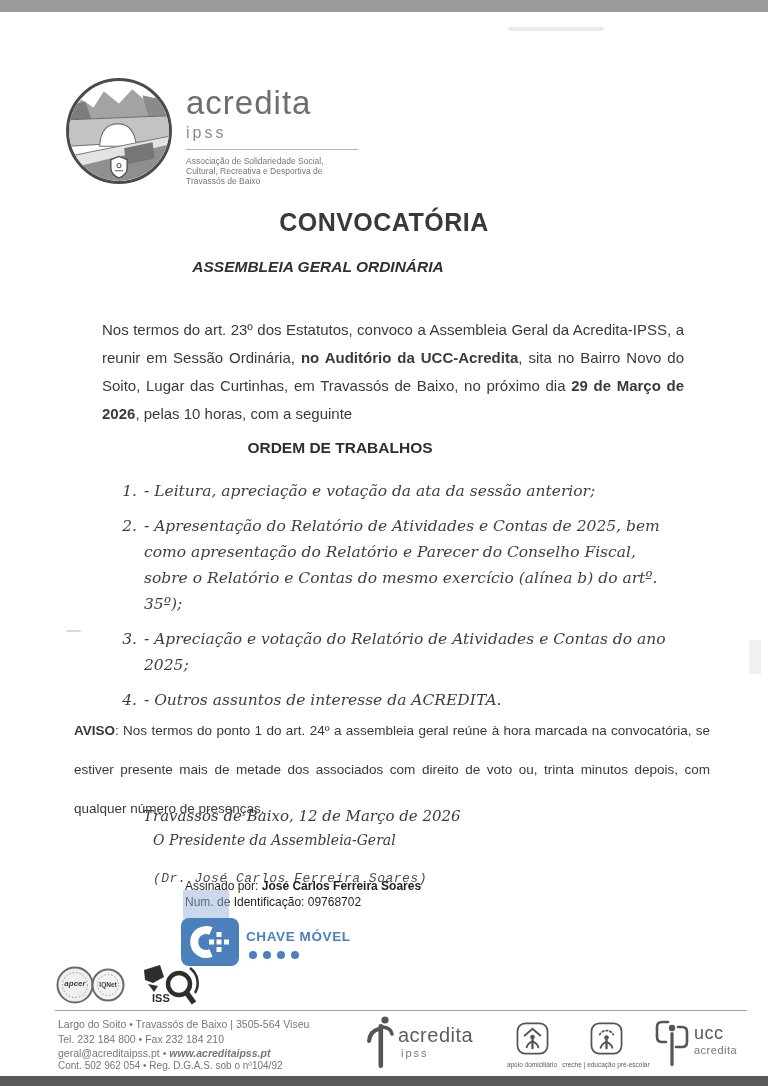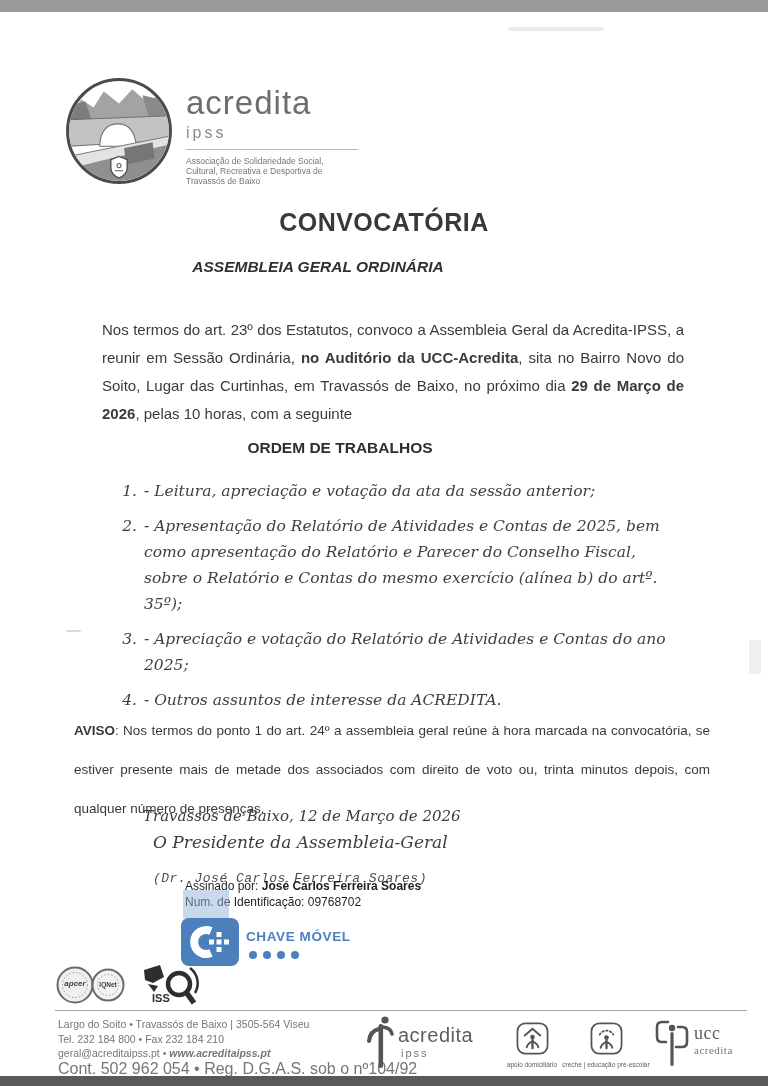--- a/index.html
+++ b/index.html
@@ -36,54 +36,54 @@
             font-size:15.5px; line-height:26px; color:#3e3e45; }
   .agenda-item { display:flex; gap:7px; margin-bottom:9px; }
   .agenda-num { width:17px; flex:0 0 17px; text-align:right; }
   .agenda-text { flex:1; }
   .aviso { position:absolute; left:74px; top:699px; width:636px;
            font-size:13.5px; line-height:39px; text-align:justify; color:#39393b; }
   
   .closing-place { position:absolute; left:143px; top:795px;
                    font-family:"DejaVu Serif", serif; font-style:italic; font-size:15px; color:#3b3b41; }
   .closing-president { position:absolute; left:153px; top:820px;
-                   font-family:"DejaVu Serif", serif; font-style:italic; font-size:17px; color:#3b3b41; }
+                   font-family:"DejaVu Serif", serif; font-style:italic; font-size:14px; color:#3b3b41; }
   .typed-name { position:absolute; left:153px; top:859px;
                 font-family:"Liberation Mono", monospace; font-style:italic;
                 font-size:13px; letter-spacing:0.5px; color:#4c4c4e;text-align:right; }
   .sig-lines { position:absolute; left:185px; top:866px; font-size:12px; line-height:16px; color:#1e1e20; }
   .sig-lines b { font-weight:700; }
   .sig-haze { position:absolute; left:183px; top:878px; width:46px; height:29px;
               background:rgba(148,178,213,0.5); }
   .chave-icon { position:absolute; left:181px; top:906px; width:58px; height:48px; }
   .chave-label { position:absolute; left:246px; top:917px; font-size:13.5px; font-weight:700;
                  letter-spacing:0.6px; color:#4c80bd; }
   .chave-dots { position:absolute; left:249px; top:939px; display:flex; gap:6px; }
   .chave-dots i { width:8px; height:8px; border-radius:50%; background:#4c80bd; }
   
   .cert-apcer { position:absolute; left:56px; top:954px; width:38px; height:38px; }
   .cert-iqnet { position:absolute; left:91px; top:956px; width:34px; height:34px; }
   .cert-iss   { position:absolute; left:138px; top:950px; width:64px; height:52px; }
   
   .footer-rule { position:absolute; left:55px; top:998px; width:692px; height:1px; background:#a6a6a6; }
   .address { position:absolute; left:58px; top:1005px; font-size:10.5px; line-height:14.5px; color:#747678; }
-  .registration { position:absolute; left:58px; top:1048px; font-size:16px; color:#747678; }
+  .registration { position:absolute; left:58px; top:1048px; font-size:10px; color:#747678; }
   .f-acredita { position:absolute; left:366px; top:1002px; display:flex; }
   .f-acredita-icon { width:30px; height:58px; }
   .f-acredita-text { margin-left:2px; margin-top:10px; }
   .f-acredita-name { font-size:20px; font-weight:400; letter-spacing:0.5px; color:#5e5e5e; }
   .f-acredita-sub { font-size:11px; letter-spacing:2px; color:#777; margin-left:3px; }
   .f-service { position:absolute; width:100px; text-align:center; }
   .f-service-1 { left:482px; top:1010px; }
   .f-service-2 { left:556px; top:1010px; }
   .f-service svg { width:33px; height:33px; }
   .f-service-caption { font-size:6.5px; color:#5d5d5d; margin-top:2px; white-space:nowrap; }
   .f-ucc { position:absolute; left:652px; top:1005px; display:flex; }
   .f-ucc-icon { width:40px; height:54px; }
-  .f-ucc-text { margin-left:2px; margin-top:6px;font-family:Liberation Serif, serif; }
+  .f-ucc-text { margin-left:2px; margin-top:6px; }
   .f-ucc-name { font-size:18px; color:#5b5b5b; letter-spacing:0.5px; }
   .f-ucc-sub { font-size:11px; color:#777; letter-spacing:0.5px; }
 </style>
 </head>
 <body>
 
 <div class="page">
 
   <div class="smudge-top"></div>
   <div class="smudge-left"></div>

